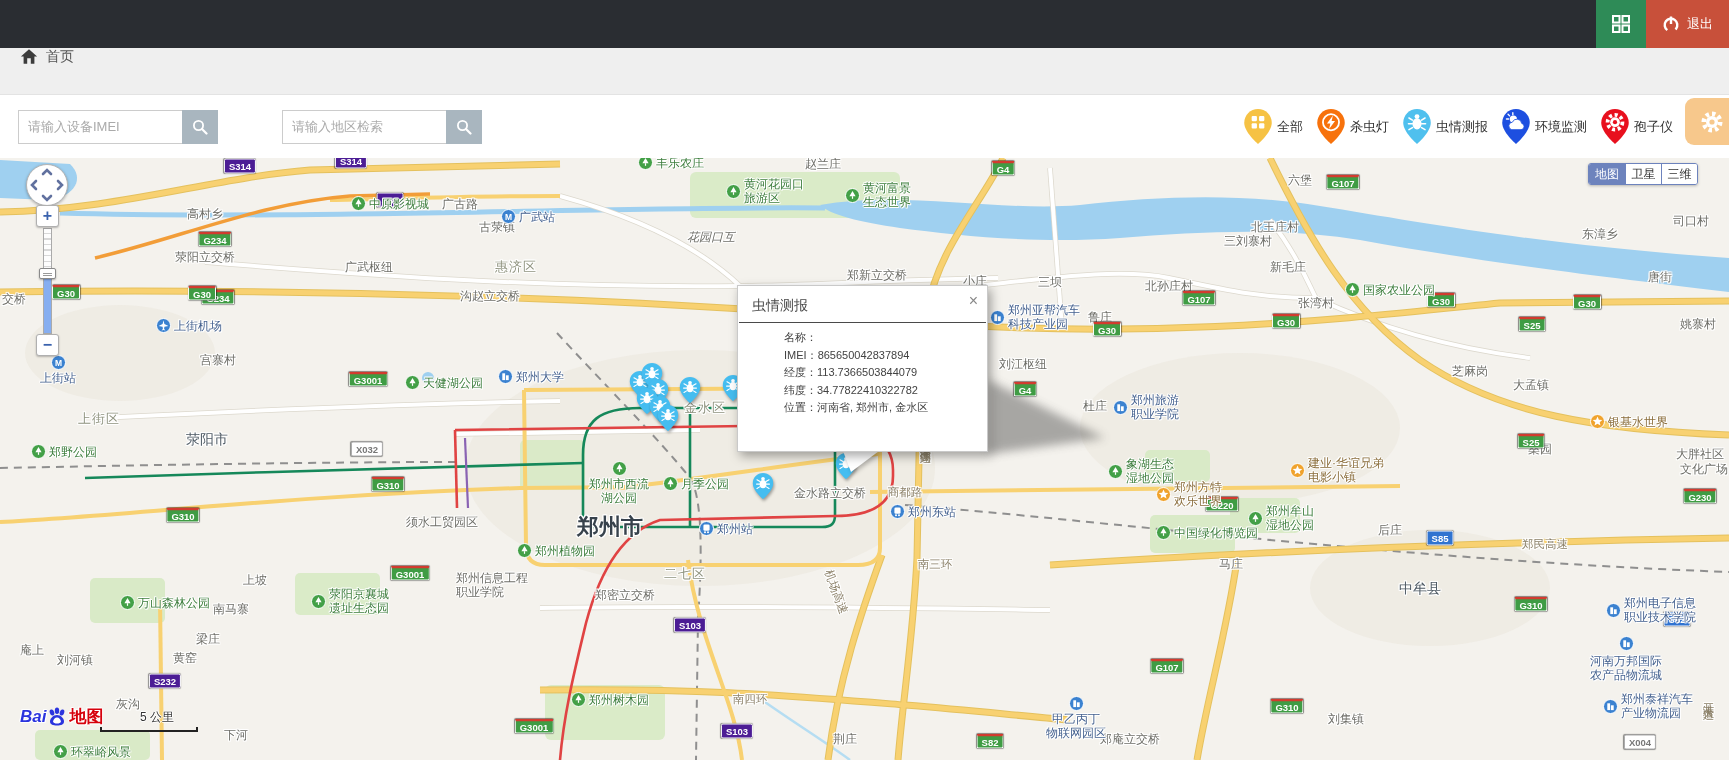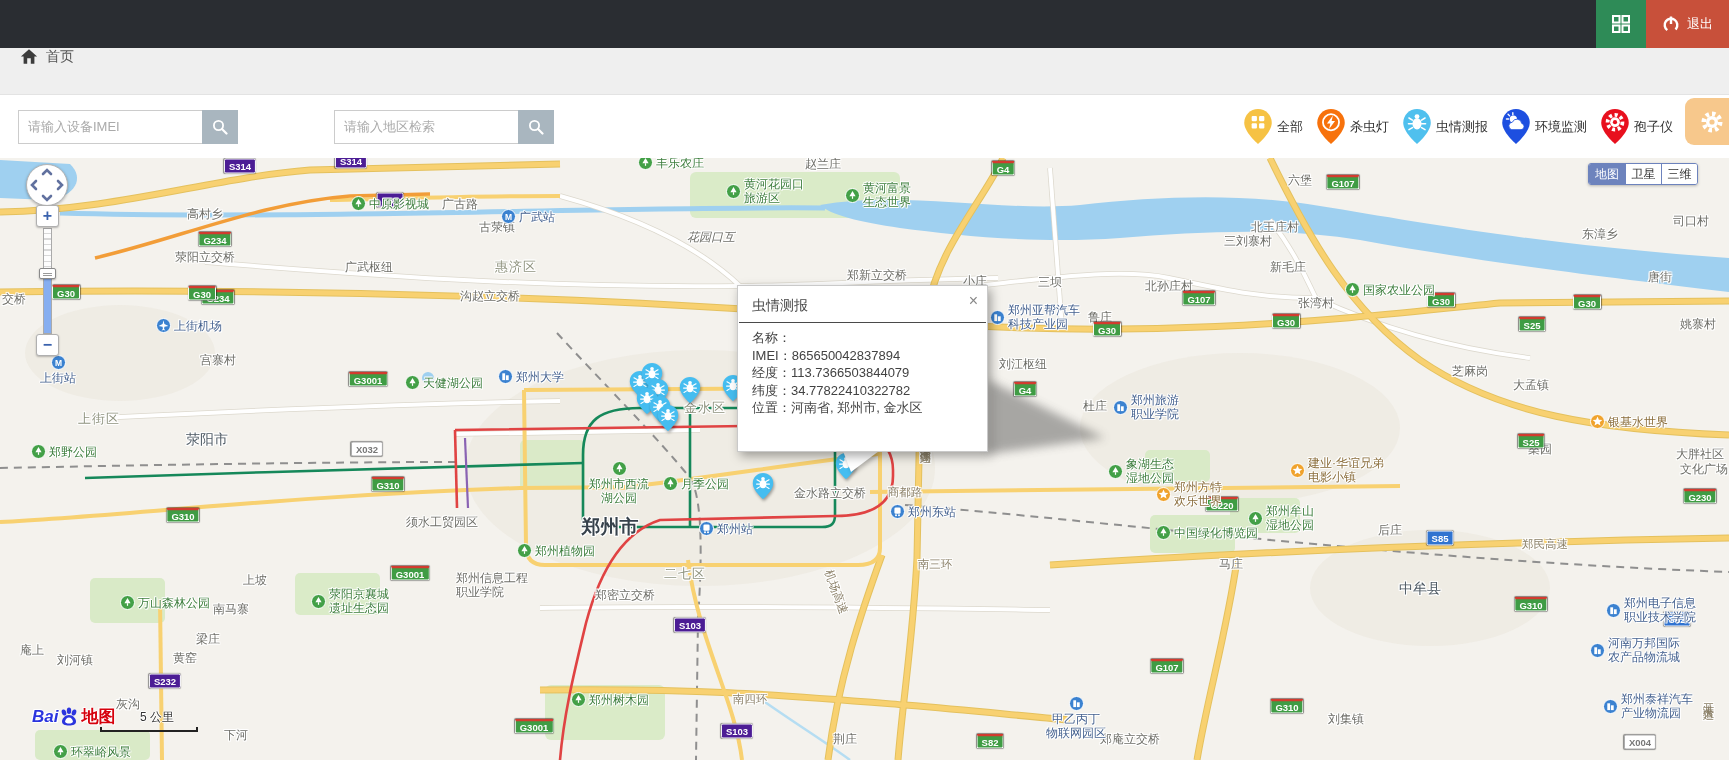--- a/index.html
+++ b/index.html
@@ -10,35 +10,35 @@
   .tb-apps { width:50px; background:#2e8b57; display:flex; align-items:center; justify-content:center; cursor:pointer; }
   .tb-user { background:#6db2d8; display:flex; align-items:center; padding:0 18px; gap:10px; color:#fff; font-size:13px; cursor:pointer; }
   .avatar { width:38px; height:38px; border-radius:50%; border:2px solid #fff; overflow:hidden; background:#2e3b1f; }
   .caret { width:0; height:0; border-left:5px solid transparent; border-right:5px solid transparent; border-top:6px solid #fff; margin-left:4px; }
   .tb-logout { background:#c8503a; display:flex; align-items:center; padding:0 16px; gap:7px; color:#fff; font-size:13px; cursor:pointer; }
   
   .breadcrumb { height:47px; background:#efefef; display:flex; padding-left:20px; gap:8px; color:#555; font-size:14px; border-bottom:1px solid #e3e3e3; }
   
   .toolbar { position:relative; height:63px; background:#fff; display:flex; align-items:center; }
   .searchbox { display:flex; height:34px; margin-left:18px; }
-  .searchbox + .searchbox { margin-left:96px; }
-  .searchbox input { width:184px; height:34px; border:1px solid #ccc; border-right:none; padding:0 9px; font-size:13px; color:#333; outline:none; }
+  .searchbox + .searchbox { margin-left:64px; }
+  .searchbox input { width:164px; height:34px; border:1px solid #ccc; border-right:none; padding:0 9px; font-size:13px; color:#333; outline:none; }
   .searchbox input::placeholder { color:#aaa; }
   .search-btn { width:36px; height:34px; background:#a9b6bf; border:none; display:flex; align-items:center; justify-content:center; cursor:pointer; }
   .legend { position:absolute; right:56px; top:0; height:63px; display:flex; align-items:center; list-style:none; gap:14px; }
   .legend li { display:flex; align-items:center; gap:5px; cursor:pointer; }
   .legend li span { font-size:13px; color:#333; }
   .settings-btn { position:absolute; right:-10px; top:3px; width:54px; height:47px; background:#f7c88c; border:none; border-radius:9px; display:flex; align-items:center; justify-content:center; cursor:pointer; }
   
   .map { position:relative; height:602px; background:#f4f2ed; overflow:hidden; }
   .map-layers { position:absolute; inset:0; }
   .maplabel { position:absolute; transform:translate(-50%,-50%); white-space:nowrap; font-size:12px; color:#6e6e68;
     text-shadow:-1px 0 #fff,1px 0 #fff,0 -1px #fff,0 1px #fff,-1px -1px #fff,1px 1px #fff,1px -1px #fff,-1px 1px #fff; }
   .maplabel.district { font-size:13px; color:#8f937f; letter-spacing:1px; }
-  .maplabel.city { font-size:19px; font-weight:bold; color:#37424c; }
+  .maplabel.city { font-size:22px; font-weight:bold; color:#37424c; }
   .maplabel.city2 { font-size:14px; color:#4e5a64; }
   .maplabel.road { font-size:11.5px; color:#8b8068; }
   .maplabel.vert { writing-mode:vertical-lr; letter-spacing:2px; }
   .badge { position:absolute; transform:translate(-50%,-50%); height:15px; line-height:12px; padding:0 4px; font-size:9.5px; font-weight:bold; color:#fff; border-radius:2px; border:1px solid #fff; box-shadow:0 0 1px rgba(0,0,0,.45); }
   .badge.g { background:#3f9c44; border-top:3px solid #d23b2f; }
   .badge.s { background:#4c1d95; line-height:13px; }
   .badge.b { background:#3073d0; line-height:13px; }
   .badge.x { background:#fff; color:#777; border-color:#aaa; line-height:13px; }
   .poi { position:absolute; display:flex; align-items:center; gap:3px; }
   .poi .lines { display:flex; flex-direction:column; line-height:14px; }
@@ -47,39 +47,39 @@
   .poi.below { flex-direction:column; gap:1px; }
   .poi.below .lines { align-items:center; }
   .poi .c-park { color:#3c7d3c; } .poi .c-transit { color:#44618f; } .poi .c-biz { color:#44618f; } .poi .c-fun { color:#8a6d3b; } .poi .c-plain { color:#6e6e68; }
   .device-marker { position:absolute; transform:translate(-50%,-100%); cursor:pointer; filter:drop-shadow(1px 2px 1.5px rgba(0,0,0,.35)); }
   
   .popup { position:absolute; left:737px; top:127px; width:251px; height:167px; background:#fff; border:1px solid #c9c9c9; box-shadow:3px 4px 10px rgba(0,0,0,.35); z-index:30; }
   .popup-title { font-size:14px; color:#484848; padding:11px 14px 7px; }
   .popup-hr { border:none; border-top:1px solid #4a4a4a; margin:0 1px; }
   .popup-close { position:absolute; right:9px; top:7px; font-size:16px; color:#888; cursor:pointer; line-height:16px; }
   .popup-body { padding:6px 14px; }
-  .popup-row { font-size:13px; color:#424242; line-height:17.5px; white-space:nowrap; }
+  .popup-row { font-size:11px; color:#424242; line-height:17.5px; white-space:nowrap;margin-left:32px; }
   .popup-tail { position:absolute; left:843px; top:293px; width:0; height:0; border-left:8px solid transparent; border-right:28px solid transparent; border-top:21px solid #fff; z-index:29; filter:drop-shadow(2px 2px 2px rgba(0,0,0,.25)); }
   
   .maptype { position:absolute; left:1588px; top:5px; display:flex; border:1px solid #6d83bd; border-radius:3px; overflow:hidden; z-index:20; box-shadow:0 1px 3px rgba(0,0,0,.25); }
   .maptype span { width:36px; height:20px; line-height:20px; text-align:center; font-size:12px; background:#fff; color:#333; border-left:1px solid #6d83bd; cursor:pointer; }
   .maptype span:first-child { border-left:none; }
   .maptype span.sel { background:#6d83bd; color:#fff; }
   
   .pan-ctrl { position:absolute; left:26px; top:6px; width:42px; height:42px; background:#fff; border-radius:50%; border:1px solid #b5b5b5; box-shadow:0 1px 3px rgba(0,0,0,.3); z-index:20; cursor:pointer; }
   .zoom-btn { position:absolute; left:36px; width:23px; height:22px; background:#fff; border:1px solid #b0b0b0; border-radius:3px; color:#3a62ad; font-size:16px; font-weight:bold; text-align:center; line-height:19px; z-index:21; cursor:pointer; box-shadow:0 1px 2px rgba(0,0,0,.25); }
   .zoom-track { position:absolute; left:43px; top:70px; width:9px; height:106px; background:repeating-linear-gradient(#fdfdfd 0 4px,#d8d8d8 4px 5.5px); border:1px solid #aaa; z-index:20; }
   .zoom-fill { position:absolute; left:0; right:0; bottom:0; top:44px; background:#86aef0; }
   .zoom-handle { position:absolute; left:39px; top:110px; width:17px; height:11px; background:#fff; border:1px solid #8a8a8a; border-radius:2px; z-index:22; cursor:grab; box-shadow:0 1px 2px rgba(0,0,0,.3); }
   .zoom-handle::after { content:""; position:absolute; left:3px; right:3px; top:4px; border-top:1px solid #9a9a9a; box-shadow:0 2px 0 #9a9a9a; }
   
   .scalebar { position:absolute; left:100px; top:551px; z-index:20; }
   .scalebar .txt { font-size:12px; color:#333; text-shadow:-1px 0 #fff,1px 0 #fff,0 -1px #fff,0 1px #fff; margin-left:40px; }
   .scalebar .bar { width:98px; height:5px; border:2px solid #222; border-top:none; margin-top:1px; }
-  .bd-logo { position:absolute; left:32px; top:547px; z-index:20; display:flex; align-items:center; font-weight:bold; font-size:17px; font-style:italic;
+  .bd-logo { position:absolute; left:20px; top:547px; z-index:20; display:flex; align-items:center; font-weight:bold; font-size:17px; font-style:italic;
     text-shadow:-1px 0 #fff,1px 0 #fff,0 -1px #fff,0 1px #fff,-1px -1px #fff,1px 1px #fff; }
   .bd-logo .bai { color:#2b34de; } .bd-logo .ditu { color:#d6010c; font-style:normal; margin-left:1px; }
 </style>
 </head>
 <body>
 
 <div class="topbar">
   <div class="topbar-right">
     <div class="tb-apps">
       <svg width="20" height="20" viewBox="0 0 20 20">
@@ -758,21 +758,21 @@
             <circle cx="7.5" cy="7.5" r="7" fill="#3b82d0" stroke="#fff" stroke-width="1"></circle>
             <rect x="4.3" y="4.3" width="2.8" height="6.8" fill="#fff"></rect>
             <rect x="7.9" y="6.3" width="2.8" height="4.8" fill="#fff"></rect>
           </svg>
         </span>
         <span class="lines">
           <span class="c-biz">甲乙丙丁</span>
           <span class="c-biz">物联网园区</span>
         </span>
       </div>
-      <div class="poi" style="left: 1590px; top: 478px;">
+      <div class="poi" style="left: 1590px; top: 478px; flex-direction: column;">
         <span style="display:flex">
           <svg width="15" height="15" viewBox="0 0 15 15">
             <circle cx="7.5" cy="7.5" r="7" fill="#3b82d0" stroke="#fff" stroke-width="1"></circle>
             <rect x="4.3" y="4.3" width="2.8" height="6.8" fill="#fff"></rect>
             <rect x="7.9" y="6.3" width="2.8" height="4.8" fill="#fff"></rect>
           </svg>
         </span>
         <span class="lines">
           <span class="c-biz">河南万邦国际</span>
           <span class="c-biz">农产品物流城</span>

